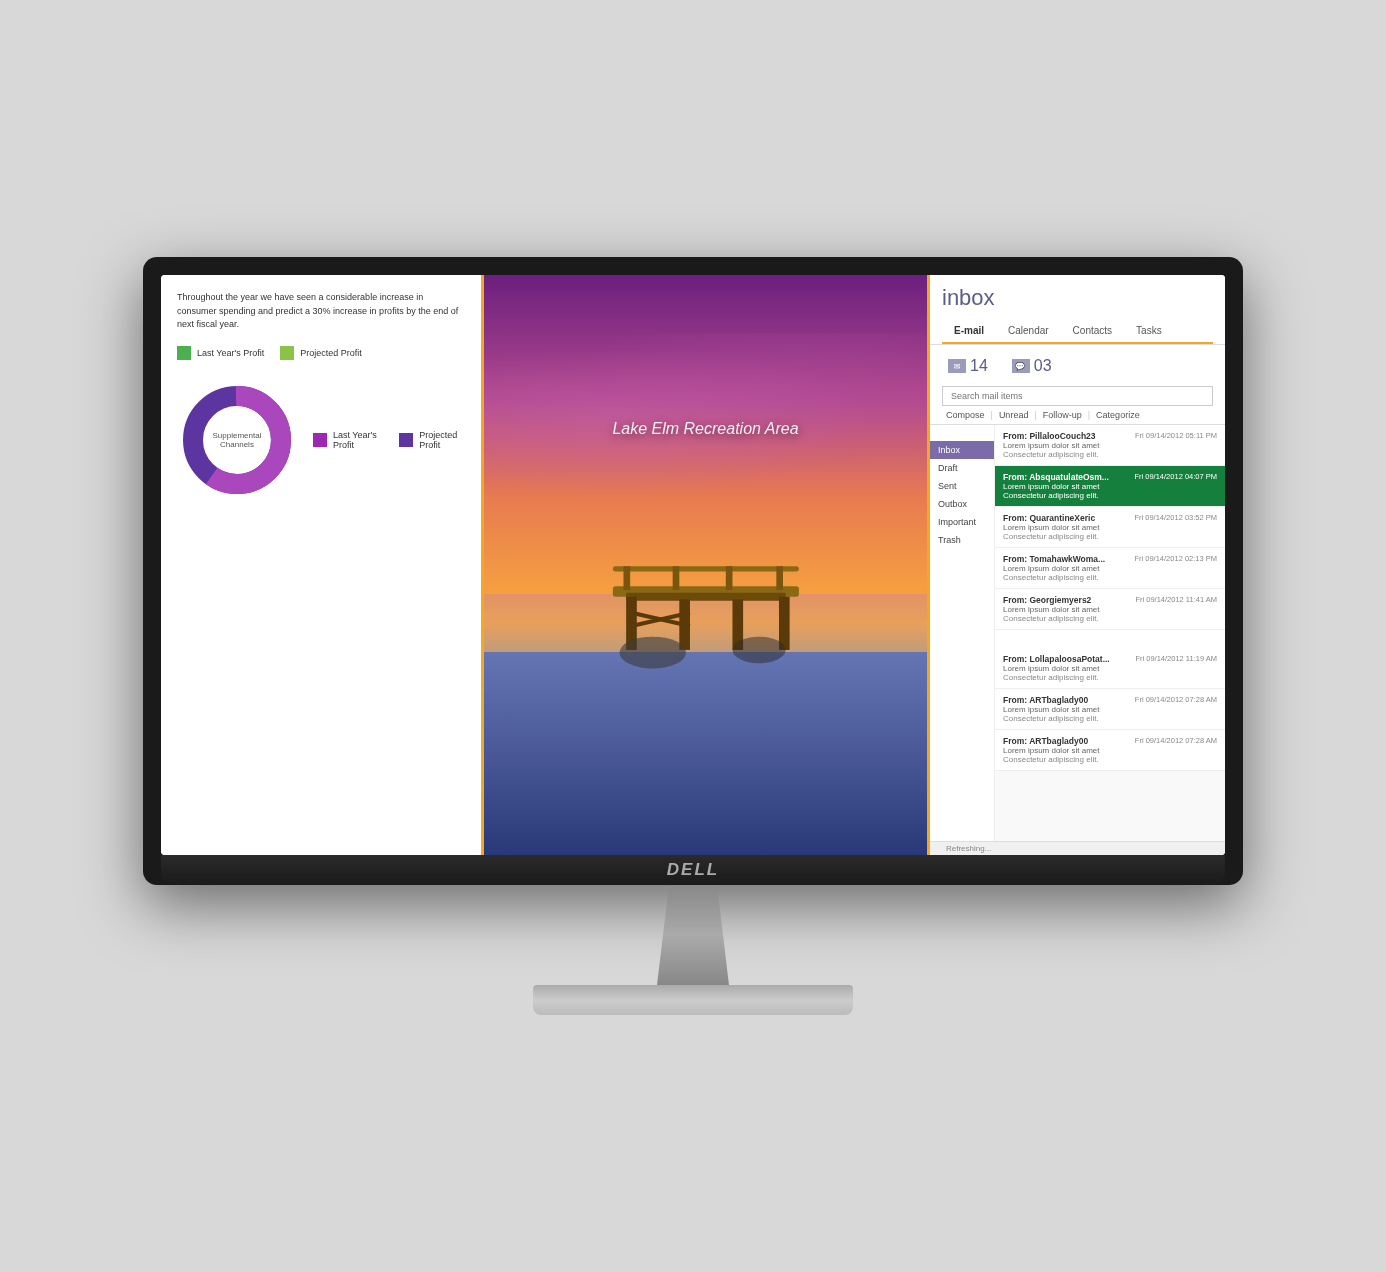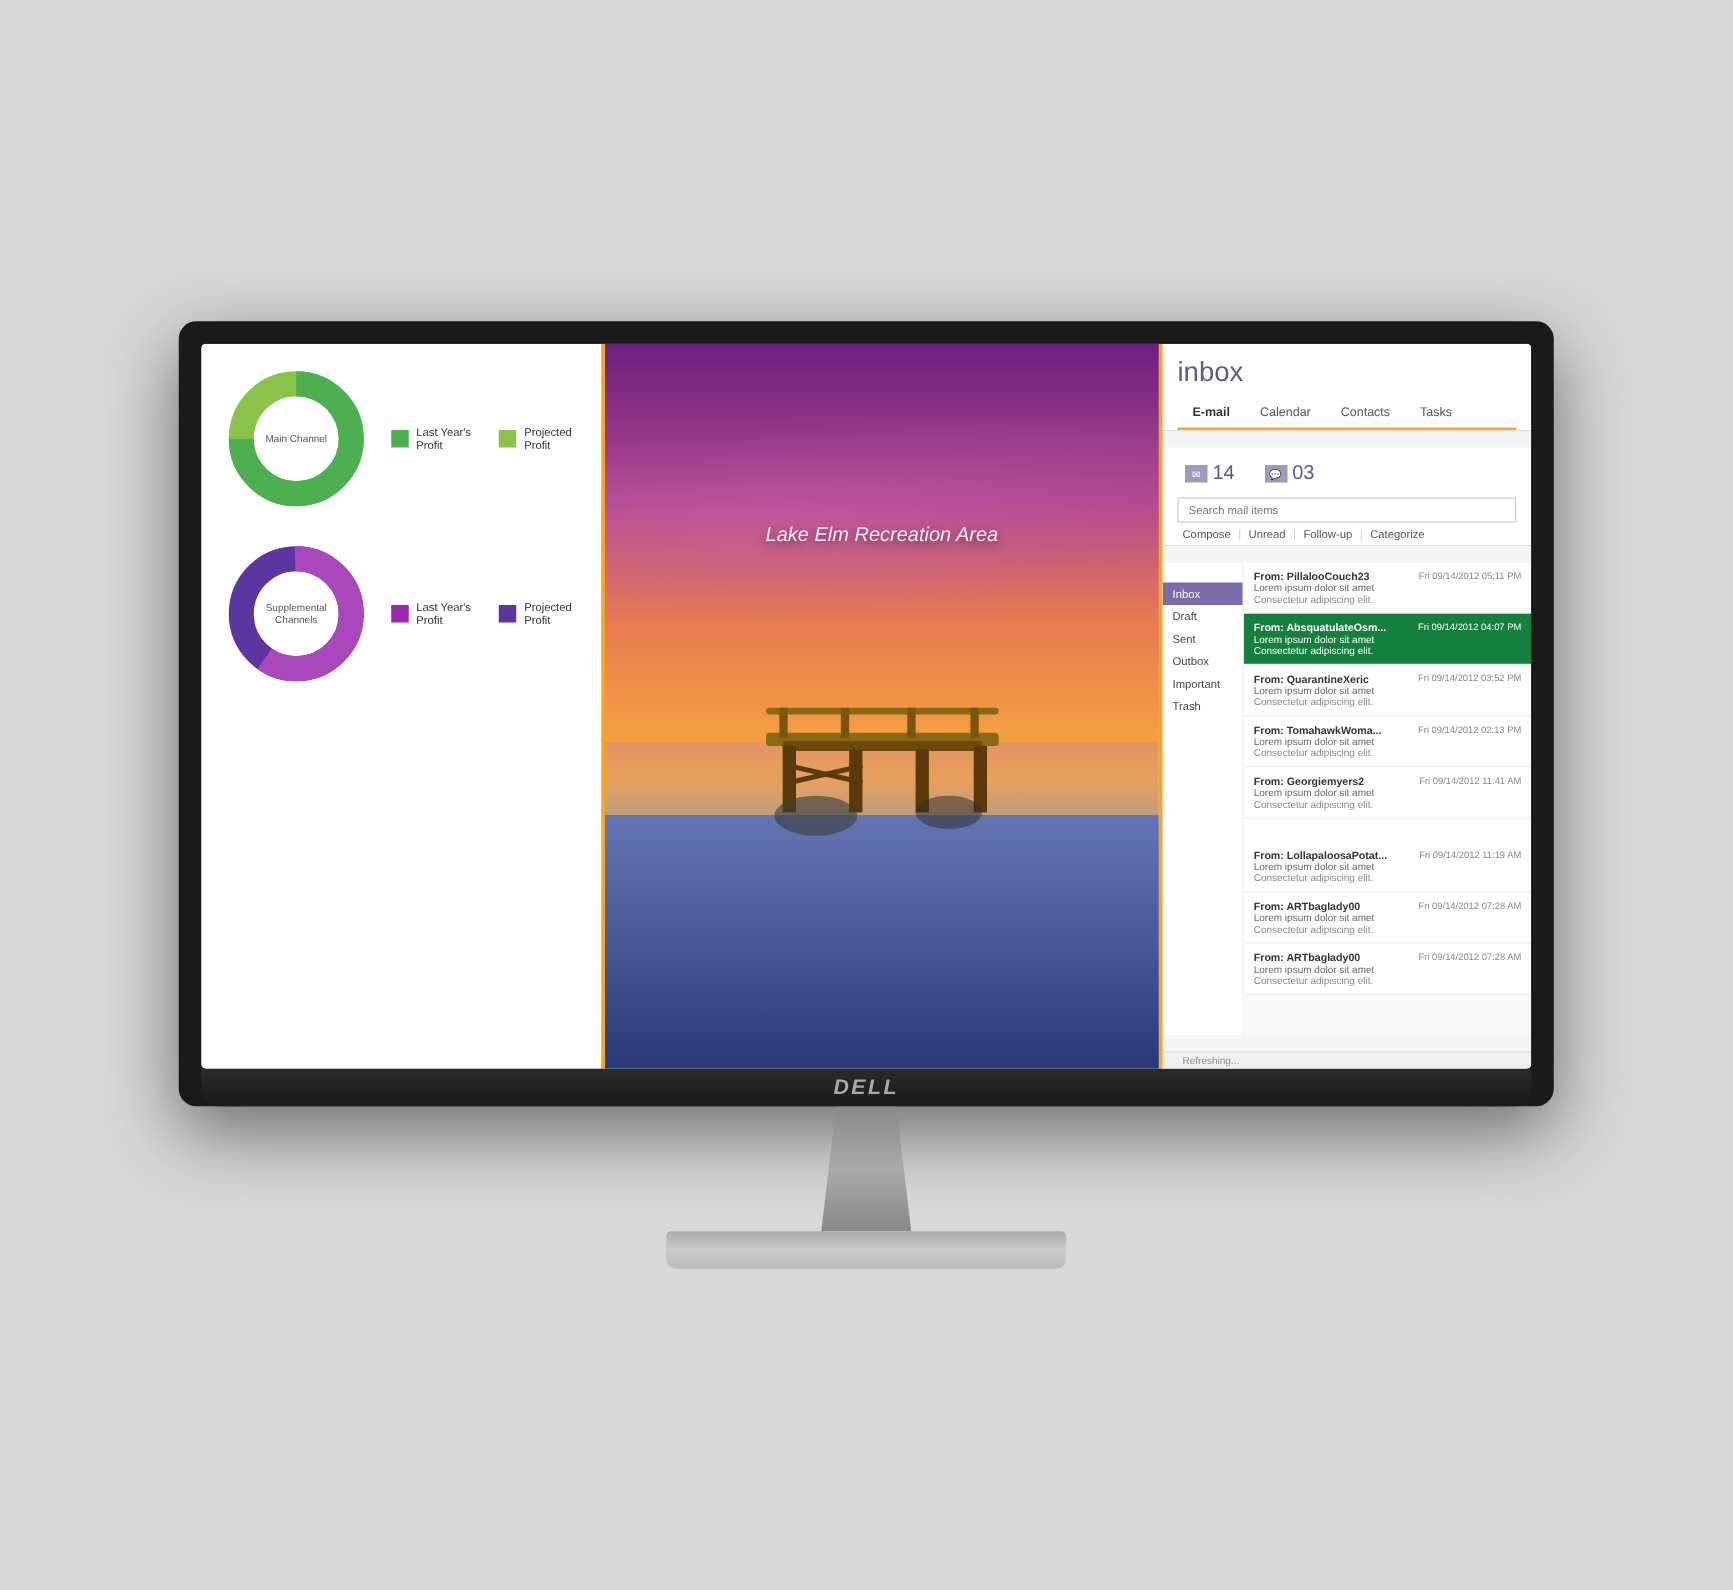--- a/index.html
+++ b/index.html
@@ -231,21 +231,20 @@
     }
 
     
     .inbox-panel {
       width: 295px;
       background: #f5f5f5;
       flex-shrink: 0;
       display: flex;
       flex-direction: column;
       overflow: hidden;
-      gap: 13px;
     }
 
     .inbox-header {
       background: #fff;
       padding: 10px 12px 0 12px;
       border-bottom: 1px solid #ddd;
       flex-shrink: 0;
     }
 
     .inbox-title {
@@ -486,33 +485,25 @@
 <div class="monitor-wrapper">
   <div class="monitor-outer">
     <div class="monitor-screen">
 
       <div class="app-window">
 
 
         <div class="main-content">
 
           <div class="budget-panel">
+            <p class="budget-text">Throughout the year we have seen a considerable increase in consumer spending and predict a 30% increase in profits by the end of next fiscal year.</p>
 
             <div class="charts-area">
 
               <div class="chart-row">
-                <div class="donut-container">
-                  <svg class="donut-svg" viewBox="0 0 120 120">
-
-                    <circle cx="60" cy="60" r="44" fill="none" stroke="#8BC34A" stroke-width="20"></circle>
-                    <circle cx="60" cy="60" r="44" fill="none" stroke="#4CAF50" stroke-width="20" stroke-dasharray="207 69" stroke-dashoffset="0" transform="rotate(-90 60 60)"></circle>
-                    <circle cx="60" cy="60" r="30" fill="white"></circle>
-                  </svg>
-                  <div class="donut-label">Main Channel</div>
-                </div>
                 <div class="legend-items">
                   <div class="legend-item">
                     <div class="legend-color" style="background:#4CAF50;"></div>
                     <span>Last Year's Profit</span>
                   </div>
                   <div class="legend-item">
                     <div class="legend-color" style="background:#8BC34A;"></div>
                     <span>Projected Profit</span>
                   </div>
                 </div>

